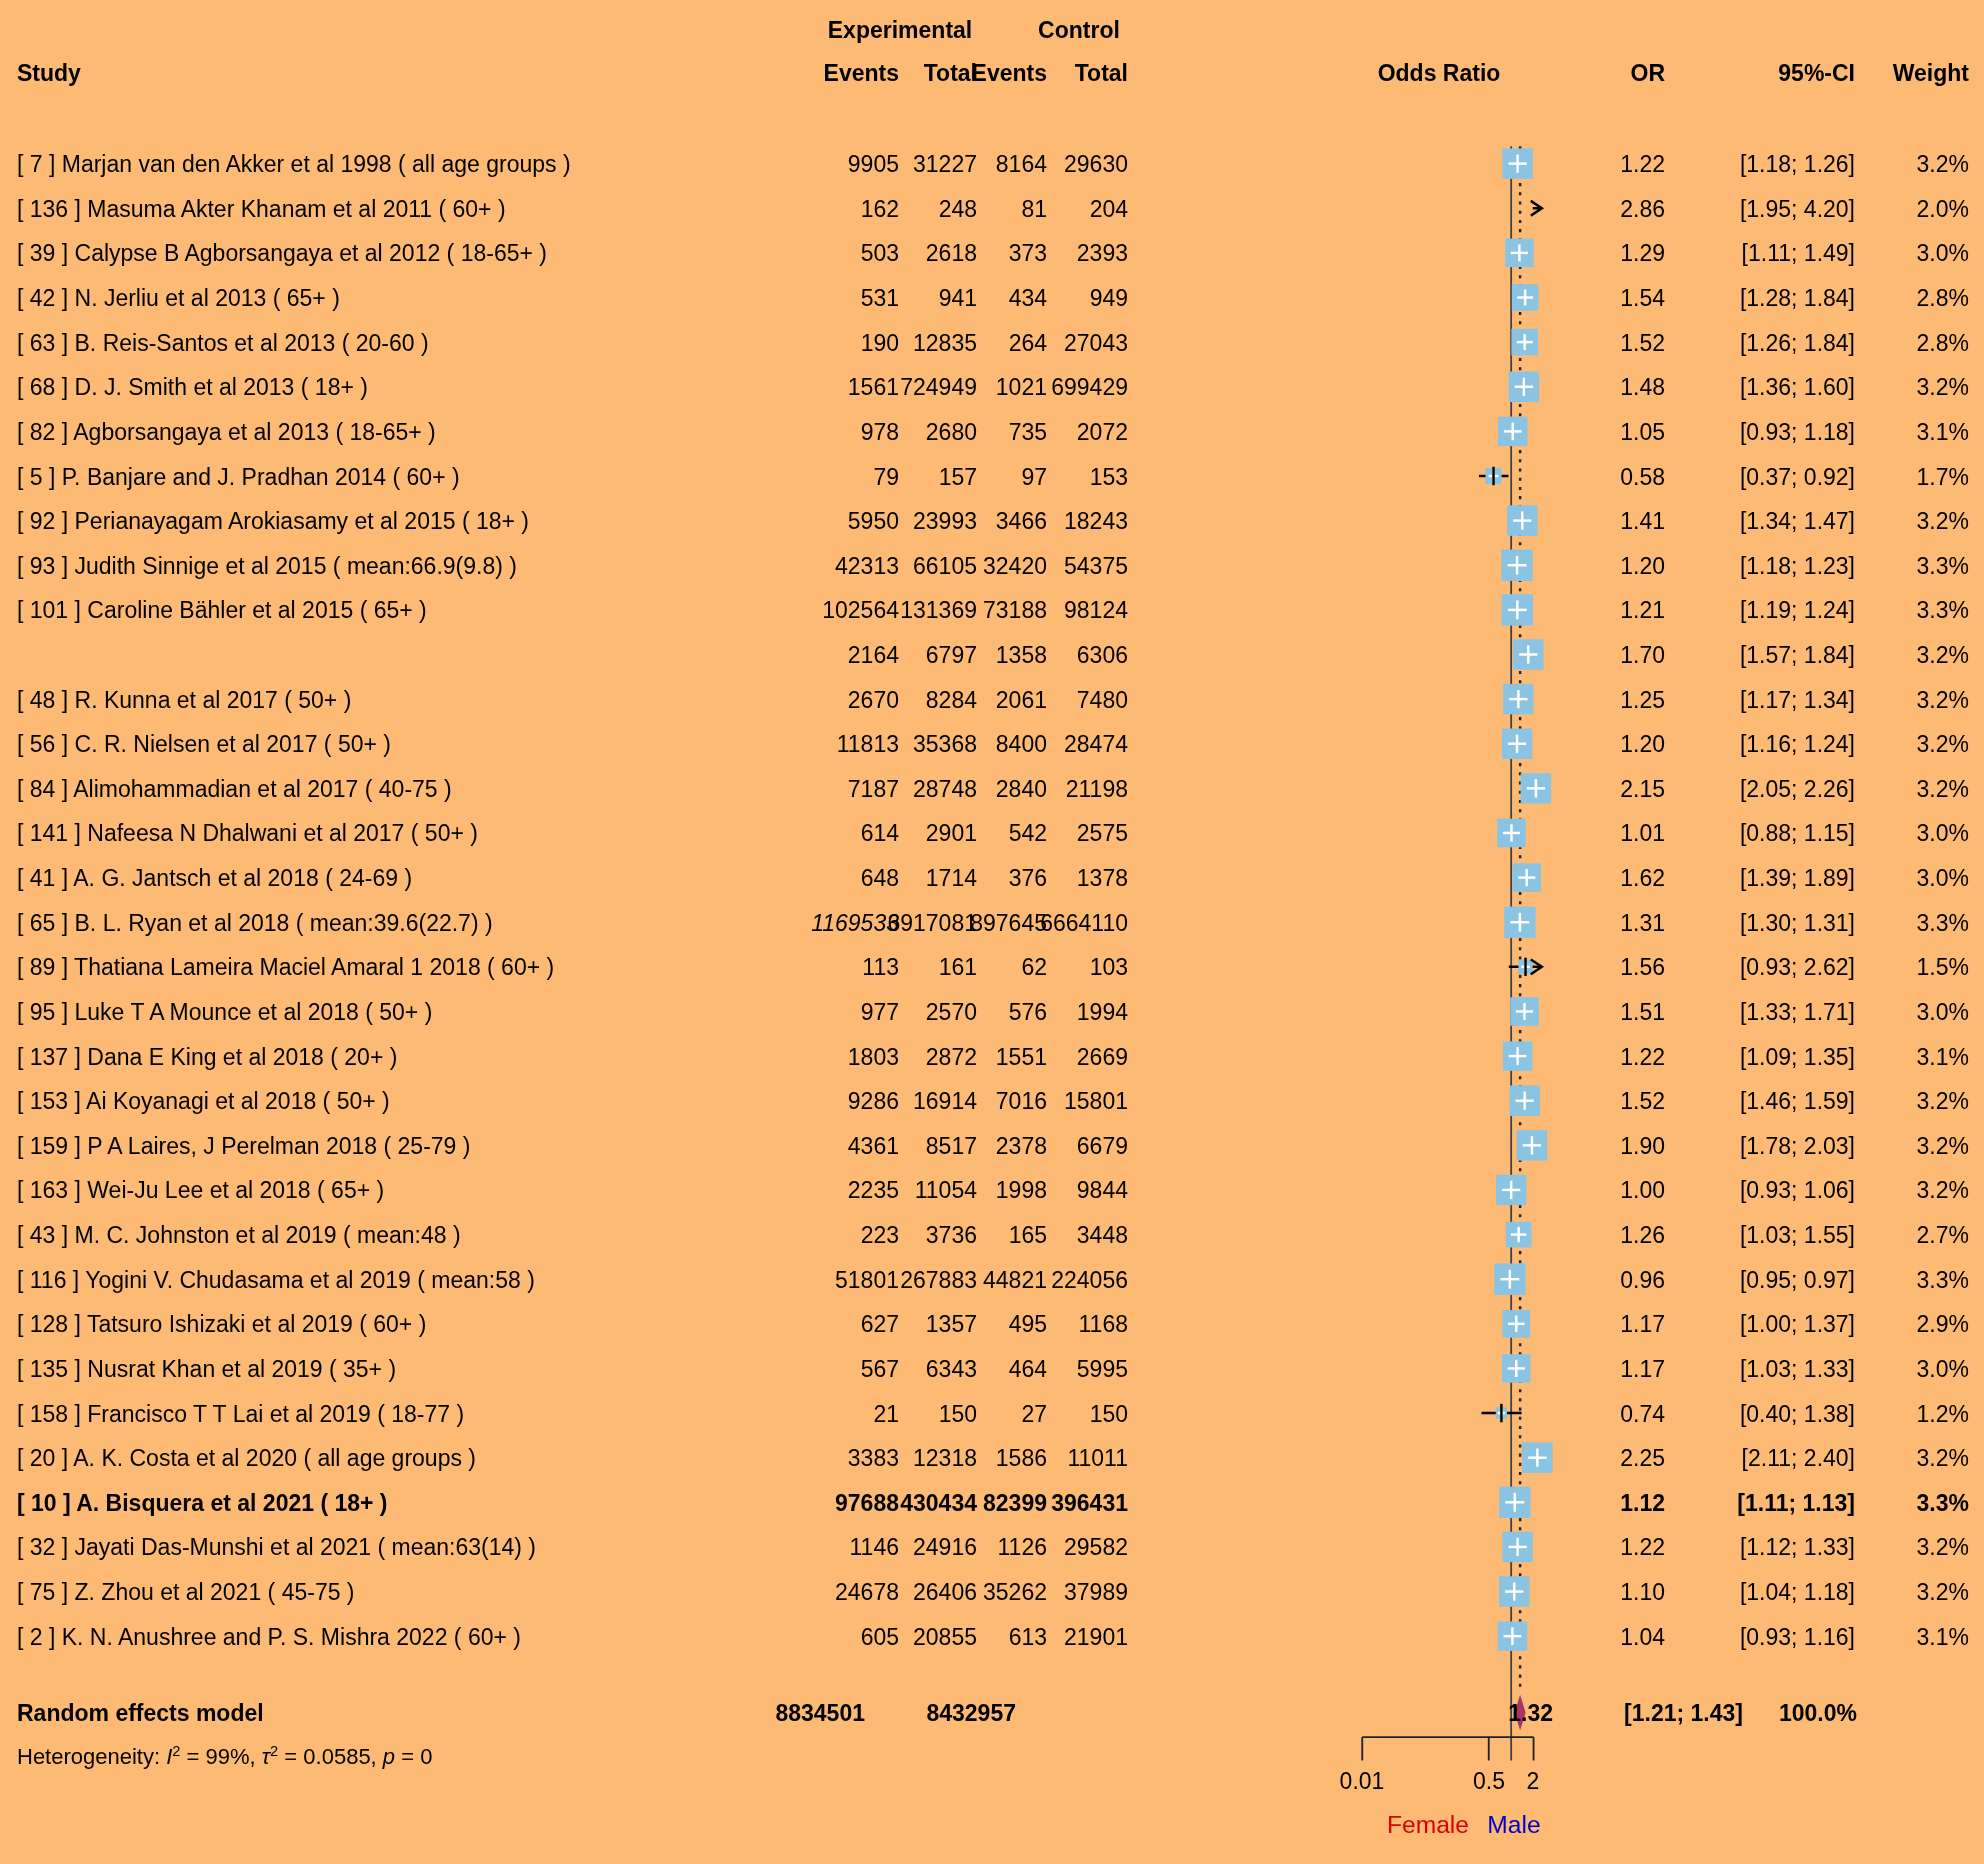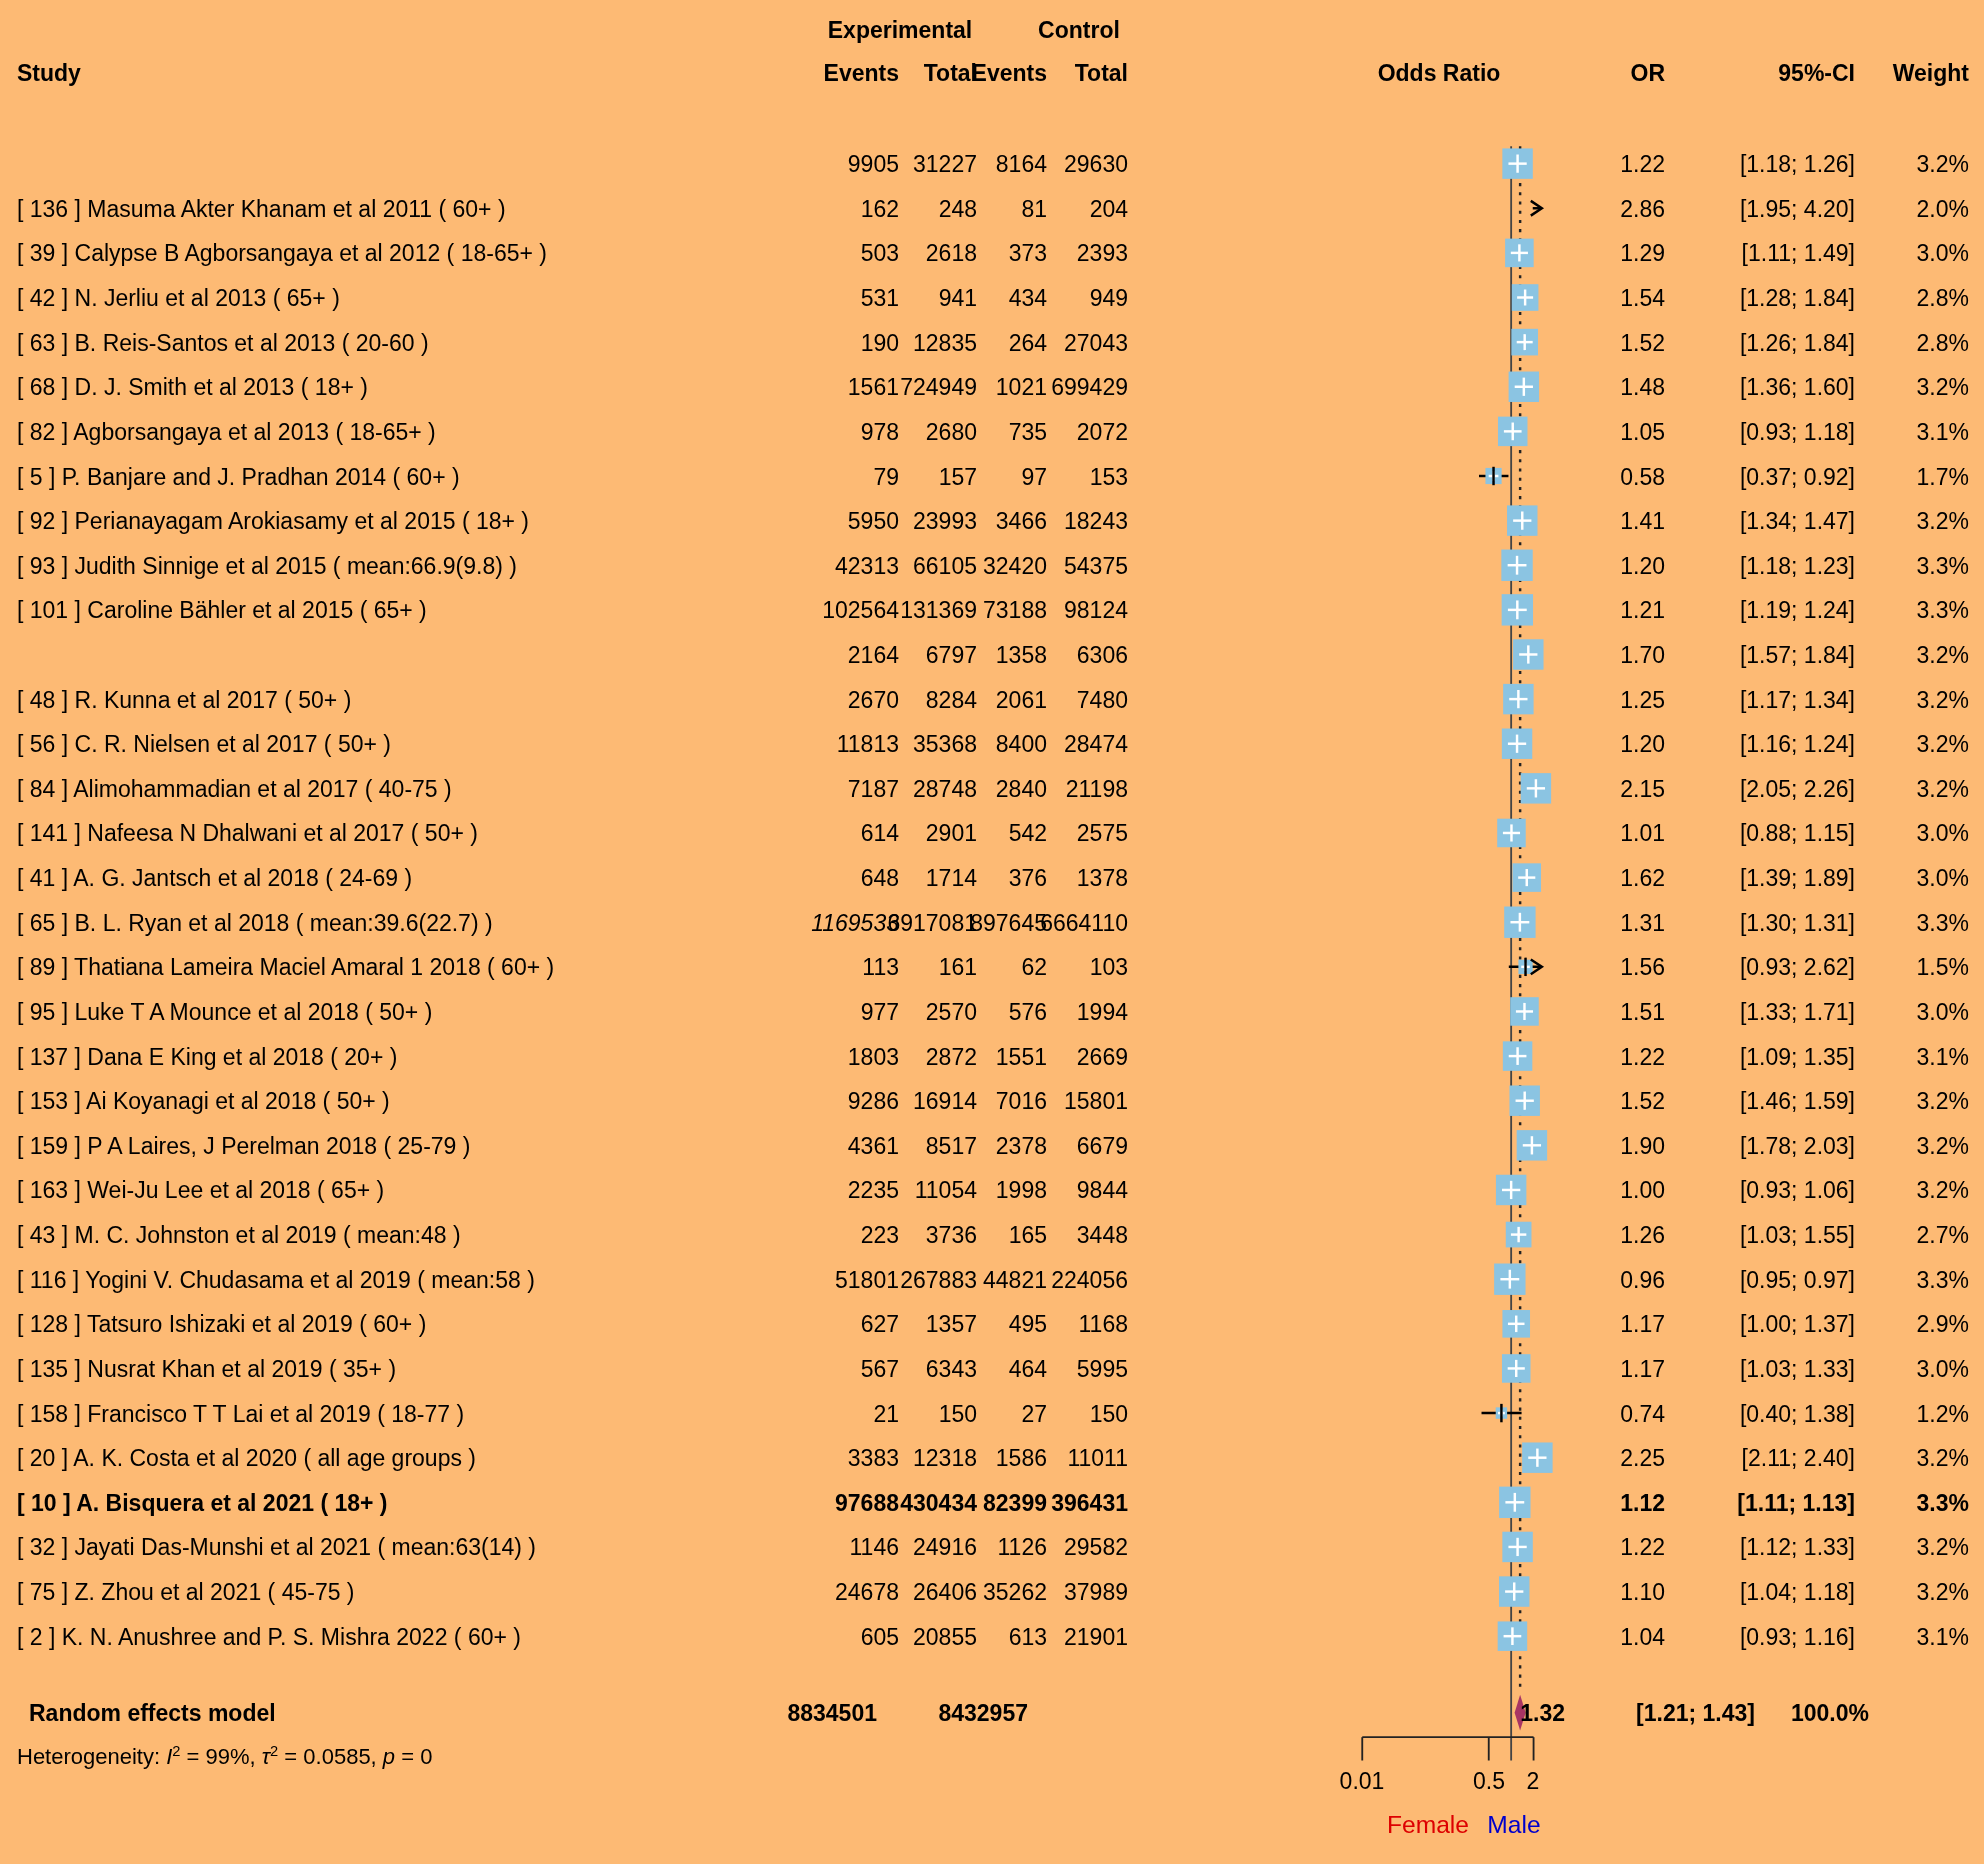--- a/index.html
+++ b/index.html
@@ -155,20 +155,21 @@
   <span class="abs b rt" style="right:1008px;top:60px;">Total</span>
   <span class="abs b rt" style="right:938px;top:60px;">Events</span>
   <span class="abs b rt" style="right:857px;top:60px;">Total</span>
   <span class="abs b ctr" style="left:1439px;top:60px;">Odds Ratio</span>
   <span class="abs b rt" style="right:320px;top:60px;">OR</span>
   <span class="abs b rt" style="right:130px;top:60px;">95%-CI</span>
   <span class="abs b rt" style="right:16px;top:60px;">Weight</span>
 
   <div id="rows">
       <div class="frow" style="top: 141px;">
+        <span class="cell rt" style="left: 17px;">[ 7 ] Marjan van den Akker et al 1998 ( all age groups )</span>
         <span class="cell rt" style="right: 1086px;">9905</span>
         <span class="cell rt" style="right: 1008px;">31227</span>
         <span class="cell rt" style="right: 938px;">8164</span>
         <span class="cell rt" style="right: 857px;">29630</span>
         <span class="cell rt" style="right: 320px;">1.22</span>
         <span class="cell rt" style="right: 130px;">[1.18; 1.26]</span>
         <span class="cell rt" style="right: 16px;">3.2%</span>
       </div>
       <div class="frow" style="top: 186px;">
         <span class="cell rt" style="left: 17px;">[ 136 ] Masuma Akter Khanam et al 2011 ( 60+ )</span>
@@ -494,21 +495,21 @@
         <span class="cell rt" style="right: 1086px;">605</span>
         <span class="cell rt" style="right: 1008px;">20855</span>
         <span class="cell rt" style="right: 938px;">613</span>
         <span class="cell rt" style="right: 857px;">21901</span>
         <span class="cell rt" style="right: 320px;">1.04</span>
         <span class="cell rt" style="right: 130px;">[0.93; 1.16]</span>
         <span class="cell rt" style="right: 16px;">3.1%</span>
       </div>
     </div>
 
-  <div class="abs" style="left:0;top:1690px;width:1873px;height:45px;margin-left:12px;">
+  <div class="abs" style="left:0;top:1690px;width:1873px;height:45px;">
     <span class="cell abs b" style="left:17px;top:50%;transform:translateY(-50%);">Random effects model</span>
     <span class="cell abs b rt" style="right:1008px;top:50%;transform:translateY(-50%);">8834501</span>
     <span class="cell abs b rt" style="right:857px;top:50%;transform:translateY(-50%);">8432957</span>
     <span class="cell abs b rt" style="right:320px;top:50%;transform:translateY(-50%);">1.32</span>
     <span class="cell abs b rt" style="right:130px;top:50%;transform:translateY(-50%);">[1.21; 1.43]</span>
     <span class="cell abs b rt" style="right:16px;top:50%;transform:translateY(-50%);">100.0%</span>
   </div>
 
   <div class="abs het" style="left:17px;top:1743px;">
     <span>Heterogeneity: </span><i>I</i><sup>2</sup><span> = 99%, </span><i>τ</i><sup>2</sup><span> = 0.0585, </span><i>p</i><span> = 0</span>

